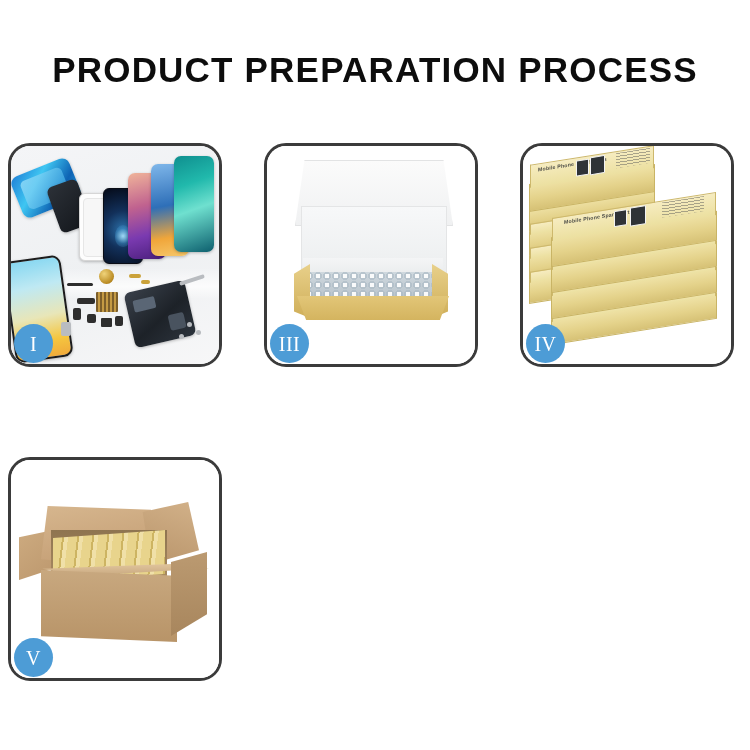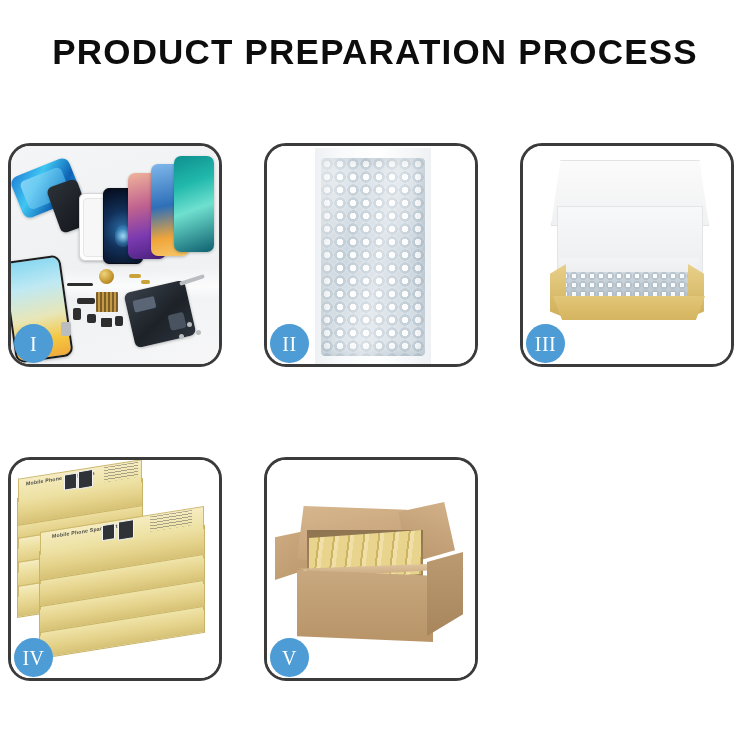--- a/index.html
+++ b/index.html
@@ -4,21 +4,21 @@
 <style>
   html,body{margin:0;padding:0;}
   body{
     width:750px;height:750px;background:#ffffff;
     font-family:"Liberation Sans", sans-serif;
     overflow:hidden;position:relative;
   }
   .page{width:750px;height:750px;position:relative;box-sizing:border-box;}
 
   
-  .header{text-align:center;padding-top:34px;}
+  .header{text-align:center;padding-top:52px;}
   .title{
     font-family:"Liberation Sans", sans-serif;
     font-size:35px;font-weight:700;letter-spacing:1.2px;
     color:#0d0d0d;line-height:1.05;white-space:nowrap;
   }
   .subtitle{
     font-family:"Liberation Sans", sans-serif;
     font-size:15.5px;font-weight:400;color:#141414;
     margin-top:11px;letter-spacing:.1px;white-space:nowrap;
   }
@@ -346,30 +346,20 @@
         <div class="prt silver" style="left:168px;top:132px;width:26px;height:4px;border-radius:2px;transform:rotate(-18deg);"></div>
         <div class="prt silver" style="left:176px;top:176px;width:5px;height:5px;border-radius:50%;"></div>
         <div class="prt silver" style="left:185px;top:184px;width:5px;height:5px;border-radius:50%;"></div>
         <div class="prt silver" style="left:168px;top:188px;width:5px;height:5px;border-radius:50%;"></div>
       </div>
       <div class="badge">
         <span>I</span>
       </div>
     </div>
 
-    <div class="panel">
-      <div class="panel-inner p2">
-        <div class="bagbg"></div>
-        <div class="wrap"></div>
-        <div class="sheen"></div>
-      </div>
-      <div class="badge">
-        <span>II</span>
-      </div>
-    </div>
 
     <div class="panel">
       <div class="panel-inner p3">
         <div class="lid"></div>
         <div class="back"></div>
         <div class="foam"></div>
         <div class="wrapin"></div>
         <div class="sideL"></div>
         <div class="sideR"></div>
         <div class="frontwall"></div>

